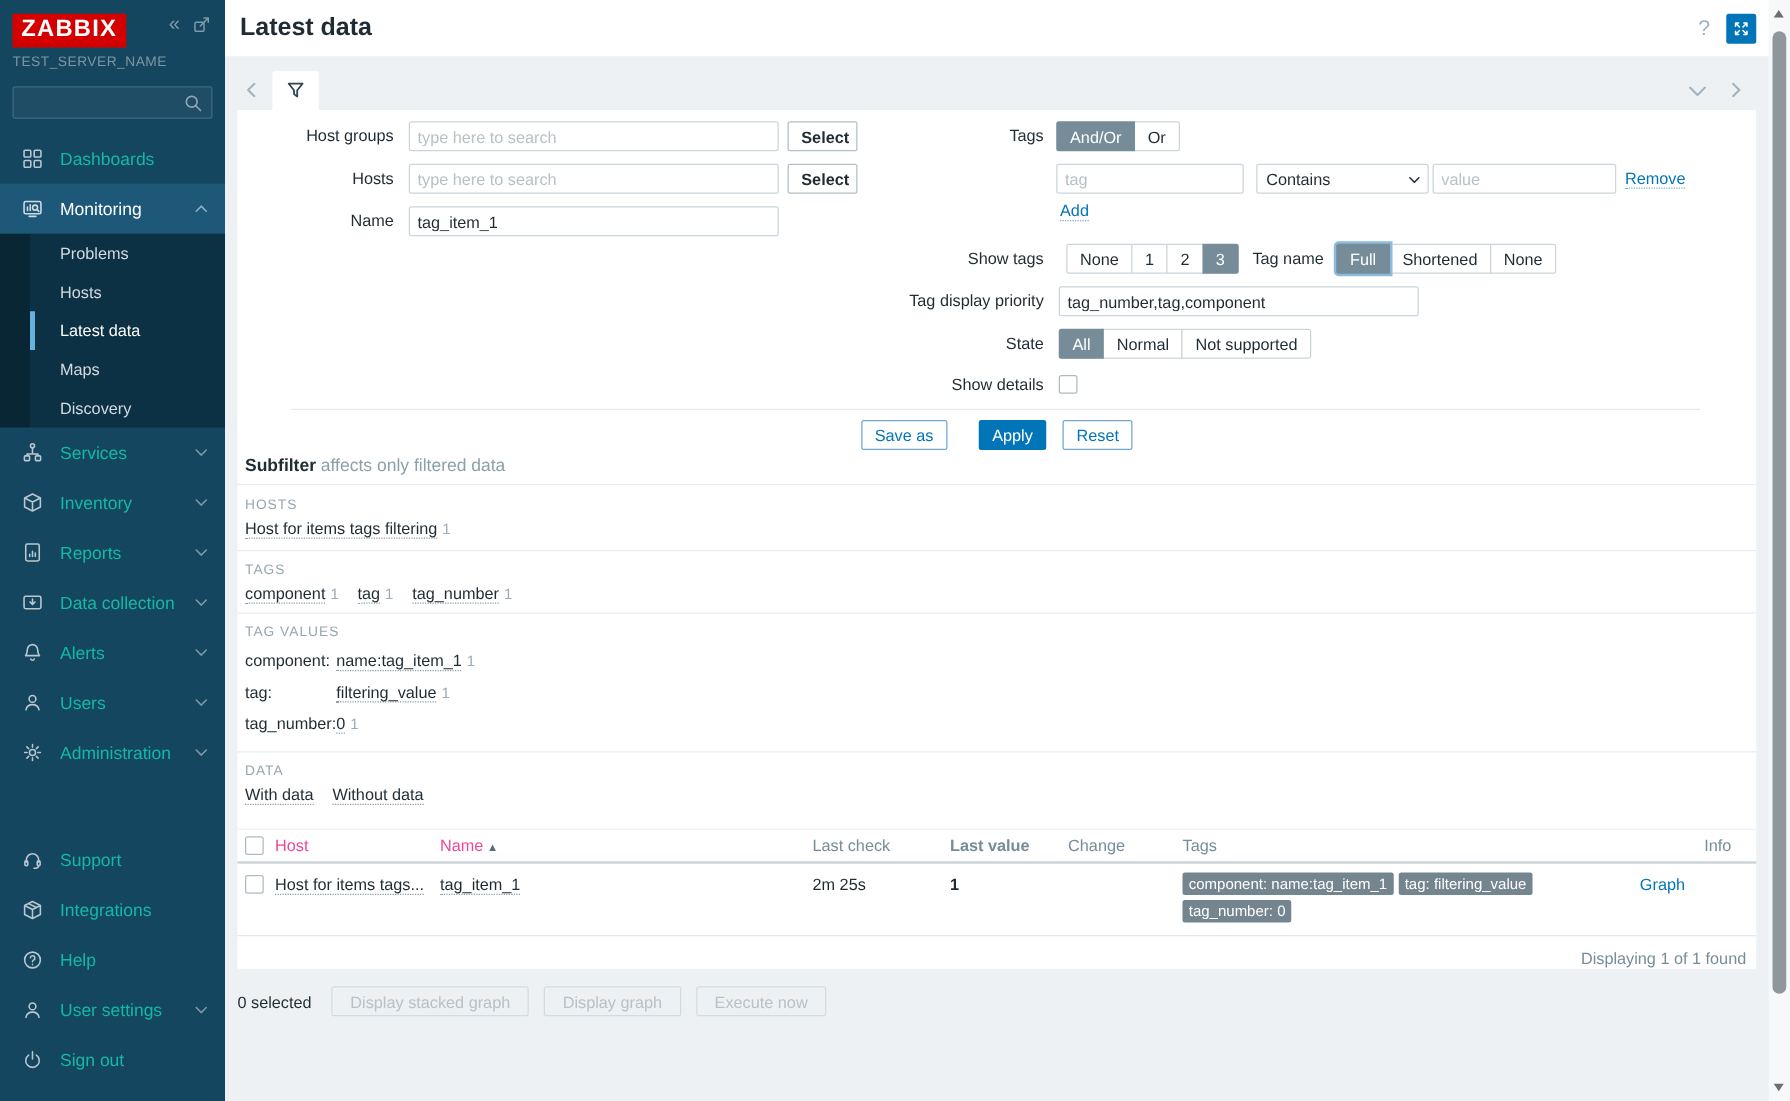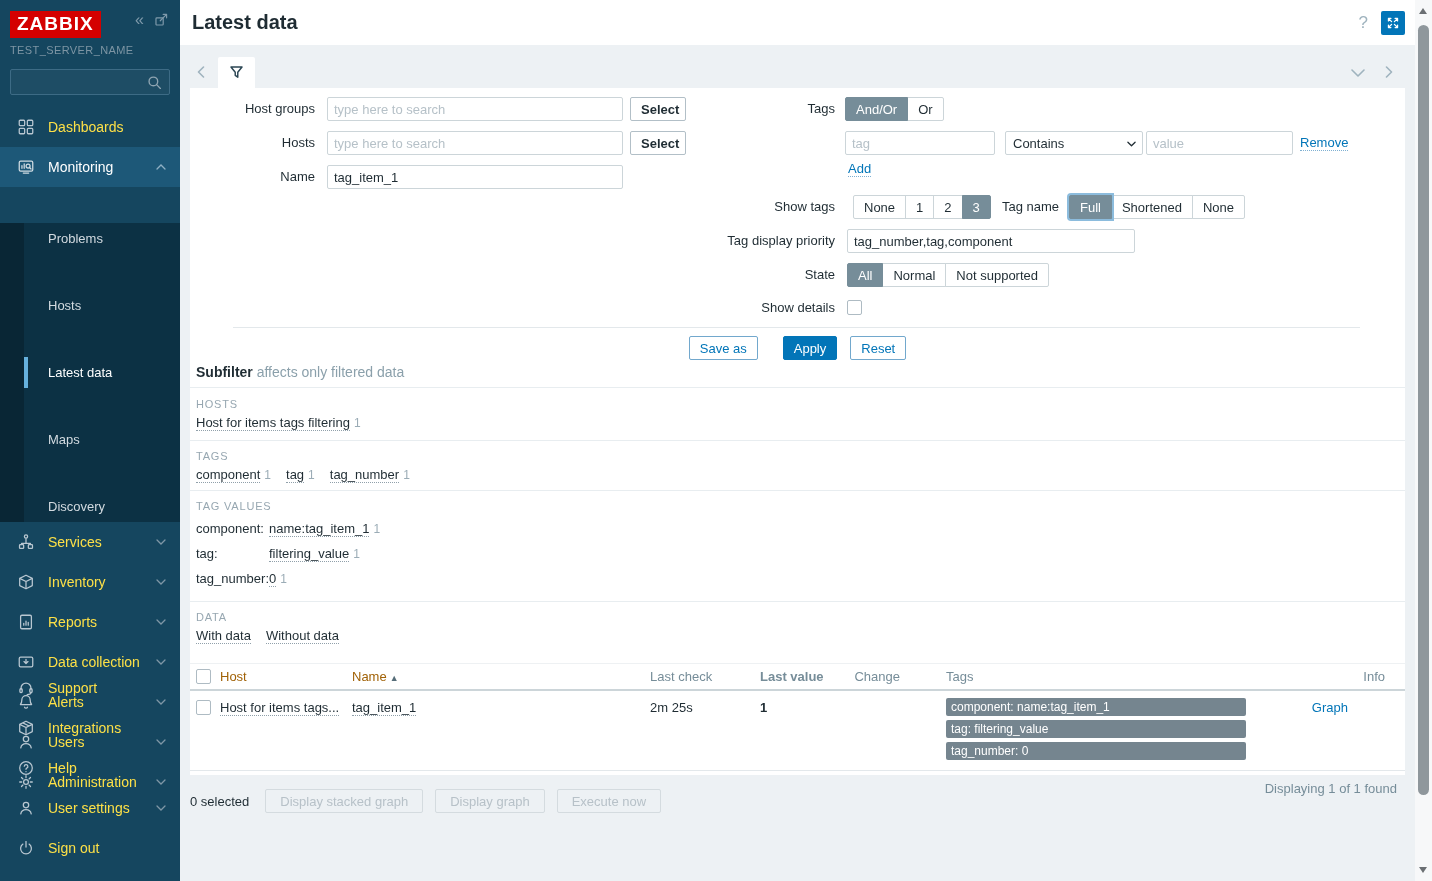--- a/index.html
+++ b/index.html
@@ -14,25 +14,25 @@
   .sidebar { position:absolute; left:0; top:0; width:180px; height:881px; background:#15465f; color:#d9e0e5; overflow:hidden; }
   .logo-row { display:flex; align-items:flex-start; padding:11px 10px 0 10px; }
   .logo { background:#d40000; color:#fff; font-weight:bold; font-size:19px; letter-spacing:1px; padding:2px 7px 3px; cursor:pointer; }
   .logo-icons { margin-left:auto; display:flex; align-items:center; gap:9px; }
   .collapse-glyph { color:#7f9aab; font-size:16px; line-height:16px; cursor:pointer; }
   .server-name { padding:6px 10px 0; color:#7d95a4; font-size:11px; letter-spacing:.4px; }
   .sb-search { position:relative; margin:13px 10px 0; height:26px; border:1px solid #3d6b85; border-radius:2px; background:rgba(255,255,255,.04); }
   .sb-search input { width:100%; height:100%; background:transparent; border:none; outline:none; color:#fff; padding:0 26px 0 8px; font-size:13px; font-family:inherit; }
   .sb-search .mag { position:absolute; right:5px; top:4px; cursor:pointer; }
   .sb-nav { margin-top:12px; }
-  .sb-item { height:40px; display:flex; align-items:center; gap:13px; padding:0 14px 0 17px; font-size:14px; color:#fde047; cursor:pointer; }
+  .sb-item { height:40px; display:flex; align-items:center; gap:13px; padding:0 14px 0 17px; font-size:14px; color:#14b8a6; cursor:pointer; }
   .sb-item .chev { margin-left:auto; }
   .sb-item.active-parent { background:#1d5878; color:#fff; }
   .sb-sub { background:linear-gradient(to right,#092635 24px,#0c3144 24px); }
-  .sb-sub-item { height:31px; line-height:31px; padding-left:48px; font-size:13px; color:#d2dae0; cursor:pointer; position:relative;margin-top:36px; }
+  .sb-sub-item { height:31px; line-height:31px; padding-left:48px; font-size:13px; color:#d2dae0; cursor:pointer; position:relative; }
   .sb-sub-item.active { color:#fff; }
   .sb-sub-item.active::before { content:""; position:absolute; left:24px; top:0; bottom:0; width:4px; background:#66b1dd; }
   .sb-footer { position:absolute; bottom:13px; left:0; width:180px; }
 
   
   .main { position:absolute; left:180px; top:0; width:1235px; height:881px; background:#edf1f4; }
   .page-header { position:absolute; left:0; top:0; width:1235px; height:45px; background:#fff; display:flex; align-items:center; padding:0 10px 0 12px; }
   .page-title { font-size:20px; color:#1f2c33; }
   .header-icons { margin-left:auto; display:flex; align-items:center; gap:13px; }
   .help-glyph { color:#9fb3be; font-size:17px; cursor:pointer; }
@@ -89,23 +89,23 @@
   .trow { display:flex; align-items:flex-start; padding:9px 0 10px; border-bottom:1px solid #e3e8eb; }
   .c-cb { width:30px; padding-left:6px; position:relative; height:16px; }
   .c-host { width:132px; }
   .c-name { width:298px; }
   .c-check { width:110px; }
   .c-value { width:90px;font-weight:bold; }
   .c-change { width:50px; text-align:right; }
   .c-tags { width:300px; margin-left:46px; }
   .c-info { flex:1; text-align:right; }
   .th { color:#768d99; }
-  .th-sort { color:#a16207; cursor:pointer; }
+  .th-sort { color:#ec4899; cursor:pointer; }
   .sort-arrow { font-size:9px; color:#566d79; margin-left:3px; }
-  .chipwrap { display:flex; flex-wrap:wrap; gap:4px; margin-top:-2px;flex-direction:column; }
+  .chipwrap { display:flex; flex-wrap:wrap; gap:4px; margin-top:-2px; }
   .chip { background:#75858f; color:#fff; font-size:12px; line-height:14px; padding:2px 5px; border-radius:2px; white-space:nowrap; }
   .tbl-summary { text-align:right; color:#768d99; padding:10px 8px 0 0; }
 
   .action-bar { position:absolute; left:10px; top:789px; display:flex; align-items:center; }
   .sel-count { margin-right:16px; color:#1f2c33; }
   .action-bar .btn { margin-right:12px; padding:0 14px; }
 
   
   .scrollbar { position:absolute; right:0; top:0; width:17px; height:881px; background:#f7f8f9; }
   .sb-thumb { position:absolute; left:3px; top:25px; width:11px; height:770px; background:#8f979c; border-radius:6px; }

